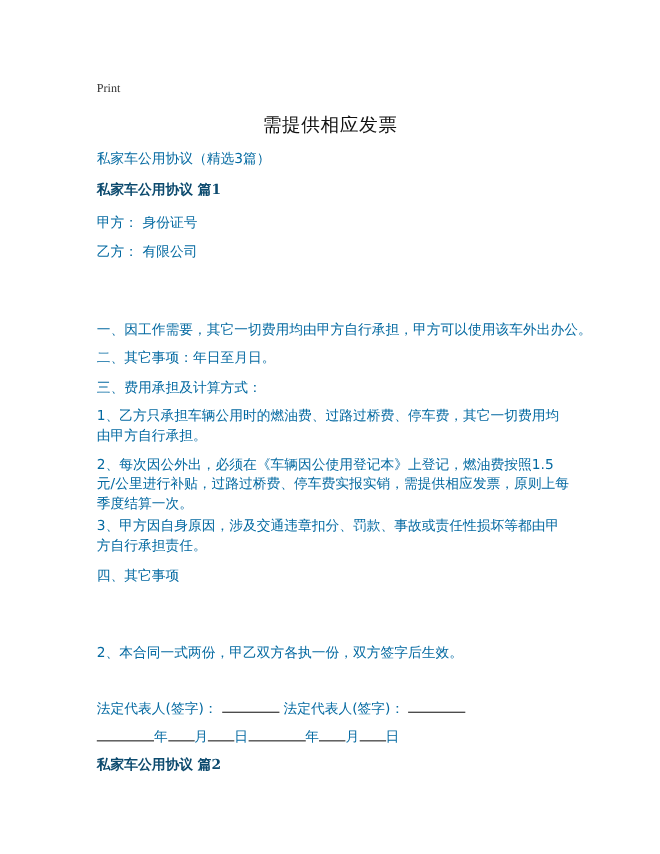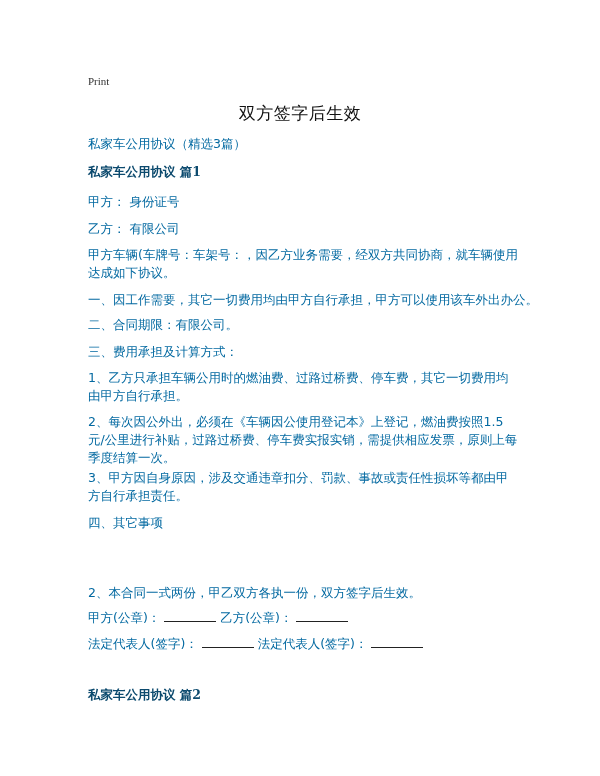--- a/index.html
+++ b/index.html
@@ -17,49 +17,45 @@
   .h2 { left: 88px; font-family: "DejaVu Serif", "Liberation Serif", serif; font-weight: bold; font-size: 12.5px; color: #0c4a6e; }
   .blank { display: inline-block; border-bottom: 1px solid #222; height: 12px; vertical-align: baseline; }
   .b52 { width: 52px; }
   .b24 { width: 24px; }
 </style>
 </head>
 <body>
 
 <div class="page">
   <div class="abs print">Print</div>
-  <div class="abs title">双方签字后生效</div>
+  <div class="abs title">需提供相应发票</div>
 
   <div class="abs p" style="top:131px">私家车公用协议（精选3篇）</div>
   <div class="abs h2" style="top:160px">私家车公用协议 篇1</div>
 
   <div class="abs p" style="top:189px">甲方： 身份证号</div>
   <div class="abs p" style="top:216px">乙方： 有限公司</div>
 
-  <div class="abs p wrap" style="top:242px">甲方车辆(车牌号：车架号：，因乙方业务需要，经双方共同协商，就车辆使用达成如下协议。</div>
   <div class="abs p" style="top:287px">一、因工作需要，其它一切费用均由甲方自行承担，甲方可以使用该车外出办公。</div>
-  <div class="abs p" style="top:312px">二、合同期限：有限公司。</div>
+  <div class="abs p" style="top:312px">二、其它事项：年日至月日。</div>
   <div class="abs p" style="top:339px">三、费用承担及计算方式：</div>
 
   <div class="abs p wrap" style="top:365px">1、乙方只承担车辆公用时的燃油费、过路过桥费、停车费，其它一切费用均由甲方自行承担。</div>
   <div class="abs p wrap" style="top:409px">2、每次因公外出，必须在《车辆因公使用登记本》上登记，燃油费按照1.5元/公里进行补贴，过路过桥费、停车费实报实销，需提供相应发票，原则上每季度结算一次。</div>
   <div class="abs p wrap" style="top:465px">3、甲方因自身原因，涉及交通违章扣分、罚款、事故或责任性损坏等都由甲方自行承担责任。</div>
 
   <div class="abs p" style="top:510px">四、其它事项</div>
   <div class="abs p" style="top:580px">2、本合同一式两份，甲乙双方各执一份，双方签字后生效。</div>
 
-  <div class="abs p" style="top:605px">
-    <span>甲方(公章)：</span>
-    <span class="blank b52"></span>
-    <span>乙方(公章)：</span>
-    <span class="blank b52"></span>
-  </div>
 
   <div class="abs p" style="top:631px">
     <span>法定代表人(签字)：</span>
     <span class="blank b52"></span>
     <span>法定代表人(签字)：</span>
     <span class="blank b52"></span>
   </div>
 
+  <div class="abs p" style="top:657px">
+    <span class="blank b52"></span><span>年</span><span class="blank b24"></span><span>月</span><span class="blank b24"></span><span>日</span><span class="blank b52"></span><span>年</span><span class="blank b24"></span><span>月</span><span class="blank b24"></span><span>日</span>
+  </div>
 
   <div class="abs h2" style="top:683px">私家车公用协议 篇2</div>
 </div>
 
 </body></html>

